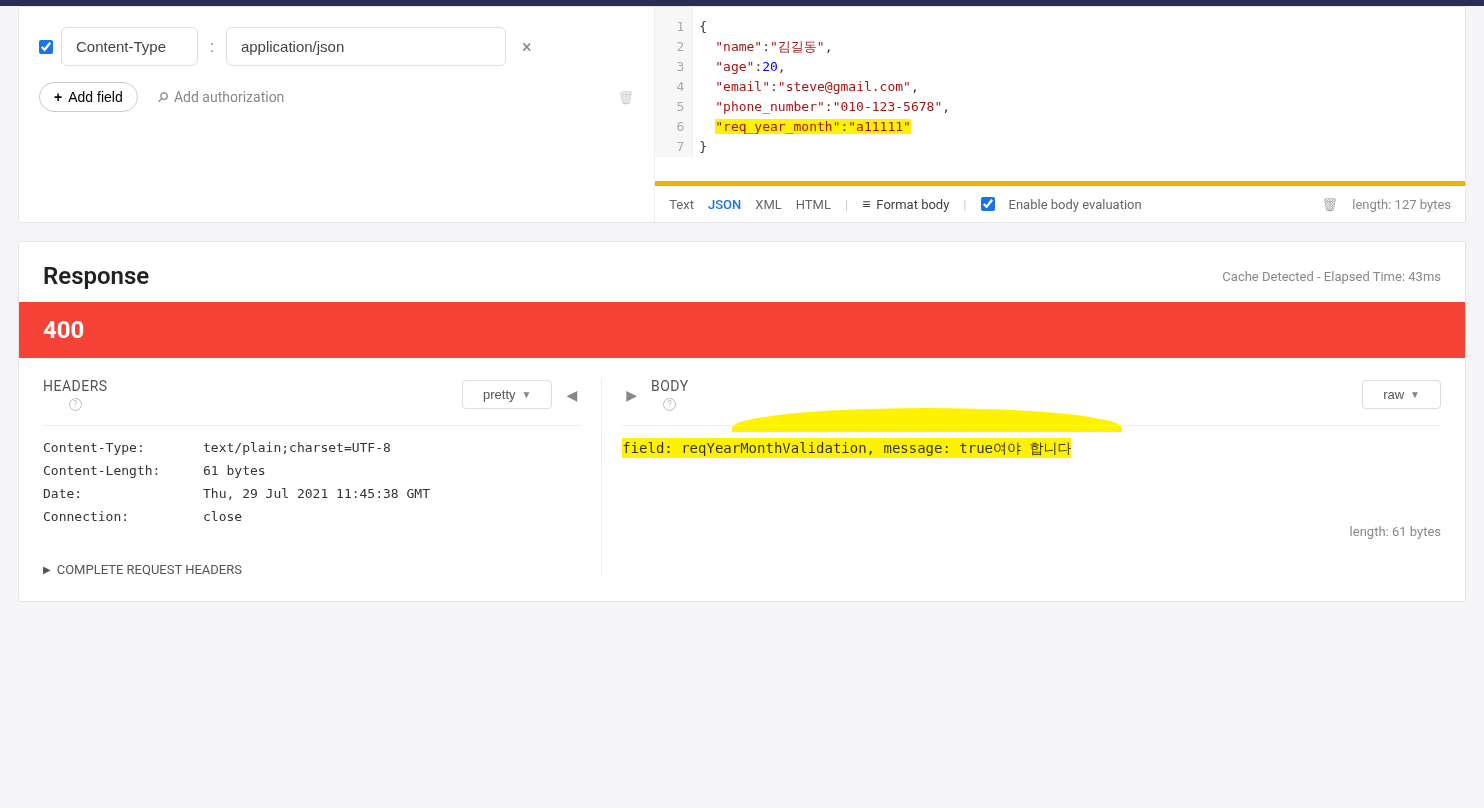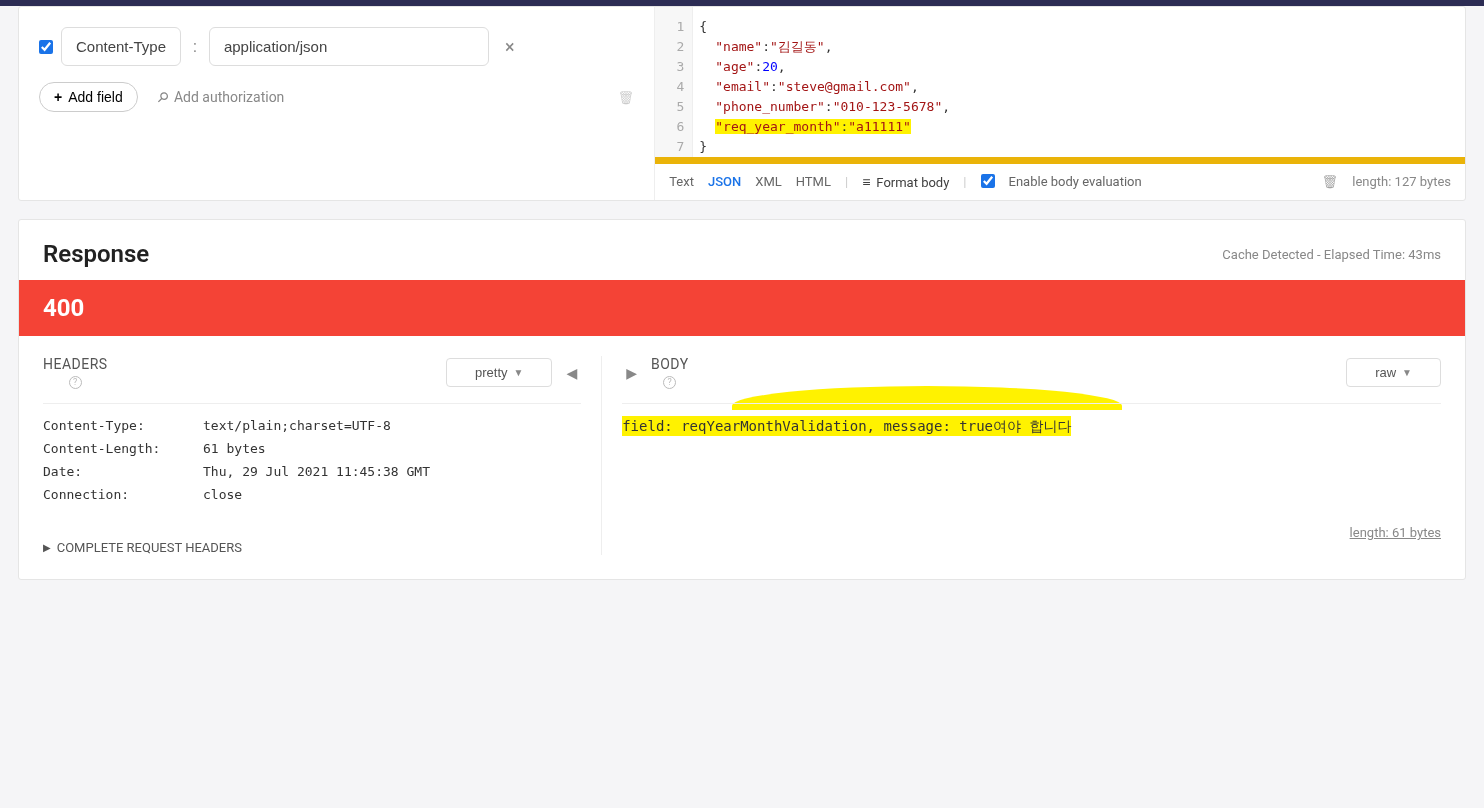--- a/index.html
+++ b/index.html
@@ -22,21 +22,21 @@
 .header-row { display: flex; align-items: center; gap: 8px; margin-bottom: 16px; }
 .chk { width: 14px; height: 14px; accent-color: #1a73e8; }
 input.text-field {
   border: 1px solid #ddd;
   border-radius: 6px;
   padding: 10px 14px;
   font-size: 15px;
   color: #444;
   background: #fff;
 }
-.hdr-name { width: 120px; }
+.hdr-name { width: 137px; }
 .hdr-val { width: 280px; }
 .colon { color: #888; font-size: 16px; padding: 0 4px; }
 .x-btn { color: #888; font-size: 18px; cursor: pointer; margin-left: 8px; }
 .second-row { display: flex; align-items: center; gap: 20px; }
 .add-hdr-btn {
   border: 1px solid #ccc;
   border-radius: 18px;
   background: #fff;
   padding: 6px 14px;
   font-size: 14px;
@@ -64,26 +64,28 @@
 .code-body { padding: 10px 0 0 6px; line-height: 20px; flex: 1; }
 .code-line { white-space: pre; }
 .indent { display: inline-block; width: 16px; }
 .json-key { color: #a31515; }
 .json-str { color: #a31515; }
 .json-num { color: #0000ff; }
 .punct { color: #333; }
 .hl { background: #fff200; }
 
 .editor-footer {
-  border-top: 7px solid #eab308;
+  border-top: 5px solid #eab308;
   padding: 10px 14px;
   display: flex;
+  align-items: center;
   gap: 14px;
   font-size: 13px;
   color: #666;
+  margin-top: 24px;
 }
 .fmt-tab { cursor: pointer; }
 .fmt-tab.active { color: #1a73e8; font-weight: 500; }
 .divider-v { color: #ccc; }
 .format-body { display: inline-flex; align-items: center; gap: 6px; color: #404040; cursor: pointer; }
 .chk-blue { width: 14px; height: 14px; accent-color: #1a73e8; }
 .spacer { flex: 1; }
 .len-text { color: #888; }
 
 .response-card { padding: 0; }
@@ -124,21 +126,21 @@
   font-size: 9px;
   line-height: 11px;
   text-align: center;
   color: #bbb;
 }
 .dropdown-btn {
   margin-left: auto;
   border: 1px solid #ddd;
   background: #fff;
   border-radius: 4px;
-  padding: 6px 28px;
+  padding: 6px 20px;
   font-size: 13px;
   display: inline-flex;
   align-items: center;
   gap: 6px;
   cursor: pointer;
   color: #555;
 }
 .caret-down { font-size: 10px; color: #888; }
 .collapse-caret {
   color: #888;
@@ -163,21 +165,21 @@
 .body-hl-arc {
   position: absolute;
   top: 30px;
   left: 130px;
   width: 390px;
   height: 24px;
   background: #fff200;
   border-radius: 60% 60% 0 0 / 100% 100% 0 0;
   z-index: 0;
 }
-.body-len { text-align: right; color: #888; font-size: 13px; margin-top: 89px; text-decoration: underline; }
+.body-len { text-align: right; color: #888; font-size: 13px; margin-top: 66px; }
 .trash-icon::before { content: "🗑"; font-size: 13px; filter: grayscale(1); opacity: 0.6; }
 .format-lines-icon::before { content: "≡"; font-size: 14px; }
 .right-caret-small { font-size: 10px; }
 </style>
 </head>
 <body>
 
 <div class="topbar"></div>
 
 <div class="card upper-card">

